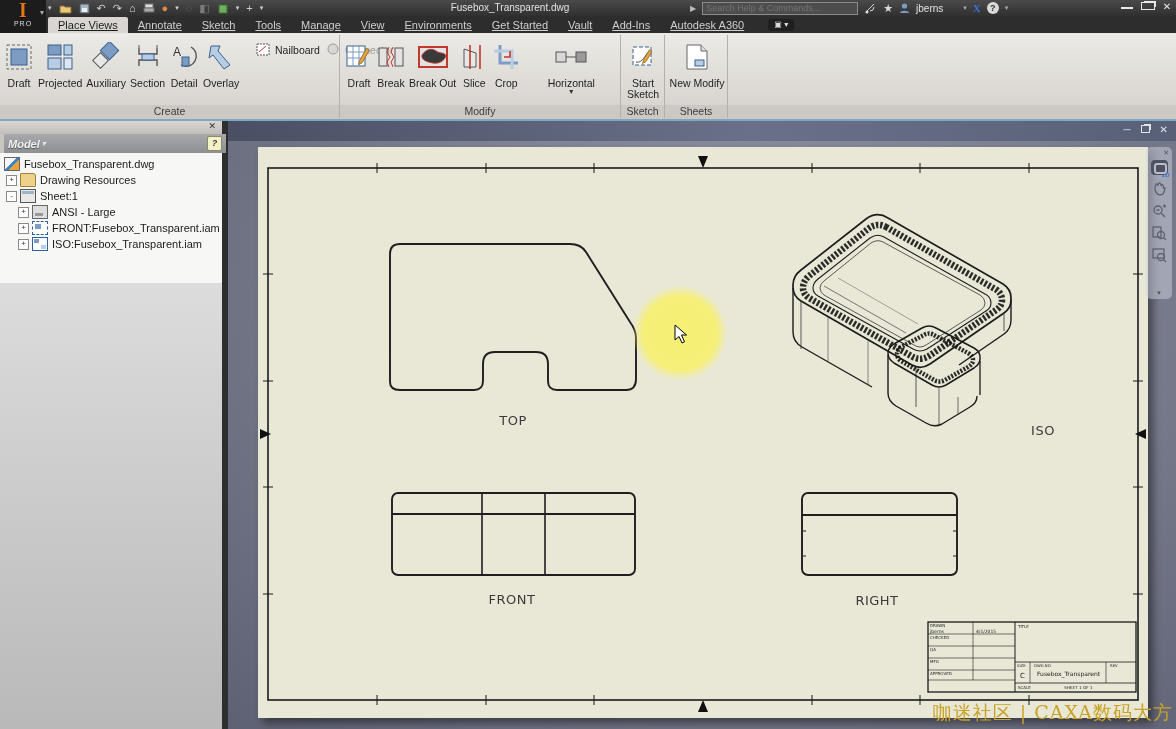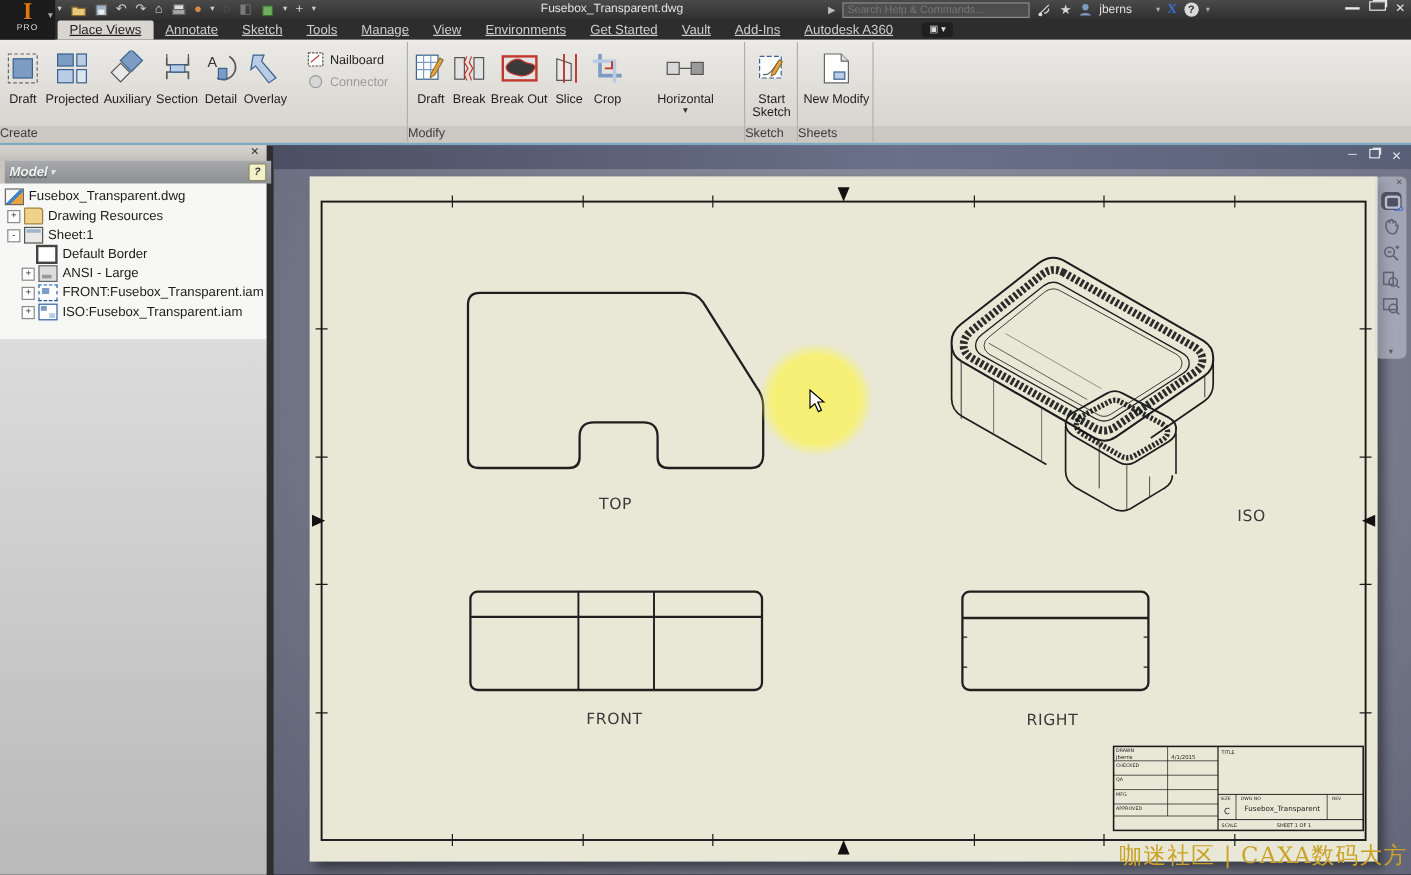--- a/index.html
+++ b/index.html
@@ -28,27 +28,27 @@
     text-shadow:0 1px 1px #000;}
   .prolbl{color:#ddd;font-size:7px;letter-spacing:1px;}
   .logocaret{position:absolute;right:2px;top:8px;color:#aaa;font-size:8px;}
   .camtab{margin-left:14px;margin-bottom:2px;width:26px;height:12px;background:#1f1f1f;border-radius:3px;
     color:#ddd;font-size:8px;text-align:center;line-height:12px;}
   
   .ribbon{position:absolute;left:0;top:33px;width:1176px;height:72px;
     background:linear-gradient(180deg,#eceae6,#d8d5d0);}
   .plabels{position:absolute;left:0;top:105px;width:1176px;height:14px;background:#ccc9c4;
     border-bottom:2px solid #7fa9c2;font-size:10.5px;color:#3c3c3c;}
-  .plabel{position:absolute;top:0;height:13px;text-align:left;border-right:1px solid #b3b0ab;line-height:13px;}
+  .plabel{position:absolute;top:0;height:13px;text-align:center;border-right:1px solid #b3b0ab;line-height:13px;}
   .panel{position:absolute;top:0;height:72px;display:flex;align-items:flex-start;}
   .vsep{position:absolute;top:2px;height:101px;width:1px;background:#b3b0ab;}
   .rbtn{display:flex;flex-direction:column;align-items:center;justify-content:flex-start;
     padding:3px 2px 0;font-size:10.5px;color:#1e1e1e;text-align:center;line-height:11px;cursor:default;}
   .rbtn .ric{height:42px;display:flex;align-items:center;}
-  .sidebtns{display:flex;flex-direction:column;gap:6px;padding:6px 4px;font-size:10.5px;color:#1e1e1e;}
+  .sidebtns{display:flex;flex-direction:row;gap:6px;padding:6px 4px;font-size:10.5px;color:#1e1e1e;}
   .sidebtn{display:flex;align-items:center;gap:4px;}
   .sidebtn.disabled{color:#9b9b9b;}
   .caret{font-size:8px;color:#333;line-height:6px;}
   
   .browser{position:absolute;left:0;top:121px;width:222px;height:608px;background:#c9c6c1;}
   .btopstrip{position:absolute;left:0;top:0;width:222px;height:13px;background:linear-gradient(180deg,#d9d6d1,#c2bfba);}
   .btopstrip .bx{position:absolute;right:6px;top:0px;font-size:9px;color:#333;}
   .bheader{position:absolute;left:4px;top:13px;width:222px;height:19px;
     background:linear-gradient(180deg,#a7a9ac,#8d8f92);display:flex;align-items:center;padding:0 4px;box-sizing:border-box;font-style:italic;}
   .bheader .t{color:#f2f2f2;font-size:11px;font-weight:bold;text-shadow:0 1px 1px #555;}
@@ -378,24 +378,20 @@
       </div>
       <div class="trow" style="padding-left:6px">
         <span class="texp">+</span>
         <span class="ticon ic-folder"></span>
         <span>Drawing Resources</span>
       </div>
       <div class="trow" style="padding-left:6px">
         <span class="texp">-</span>
         <span class="ticon ic-sheet"></span>
         <span>Sheet:1</span>
-      </div>
-      <div class="trow" style="padding-left:30px">
-        <span class="ticon ic-border"></span>
-        <span>Default Border</span>
       </div>
       <div class="trow" style="padding-left:18px">
         <span class="texp">+</span>
         <span class="ticon ic-ansi"></span>
         <span>ANSI - Large</span>
       </div>
       <div class="trow" style="padding-left:18px">
         <span class="texp">+</span>
         <span class="ticon ic-front"></span>
         <span>FRONT:Fusebox_Transparent.iam</span>

